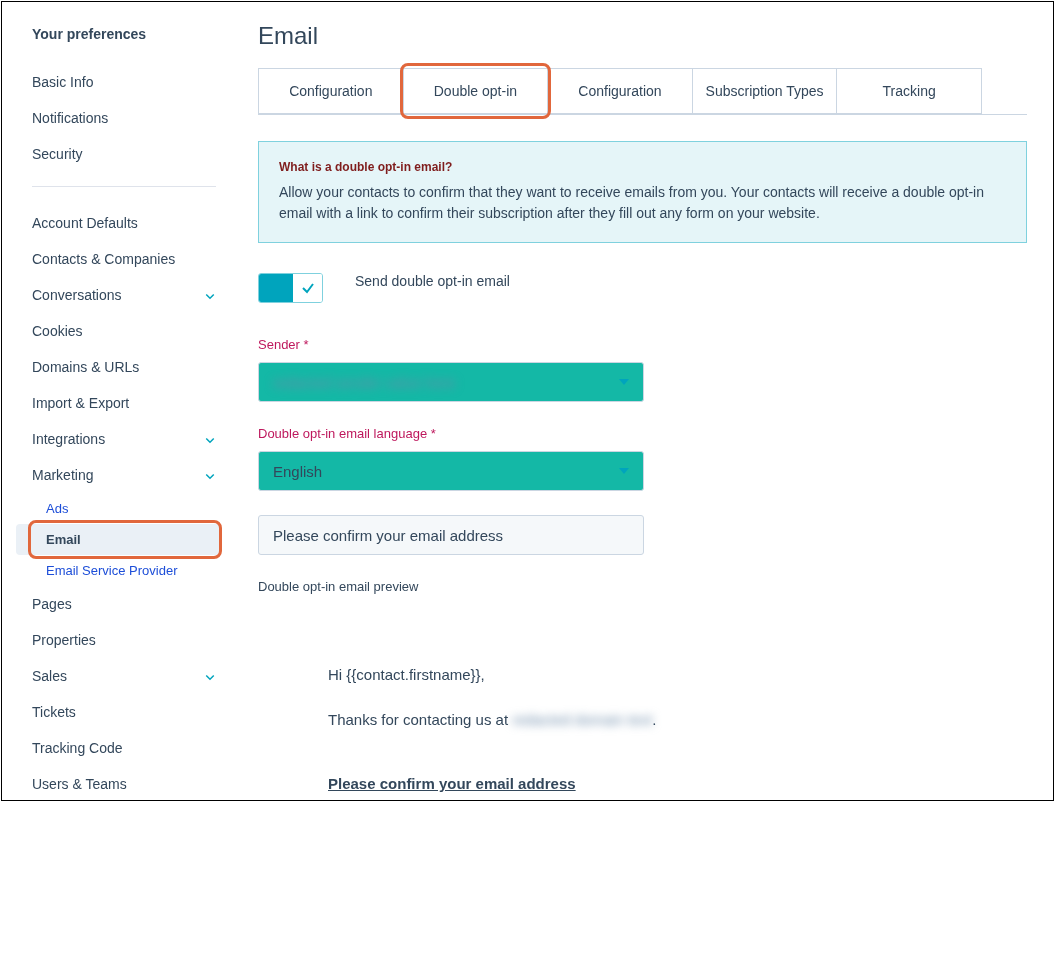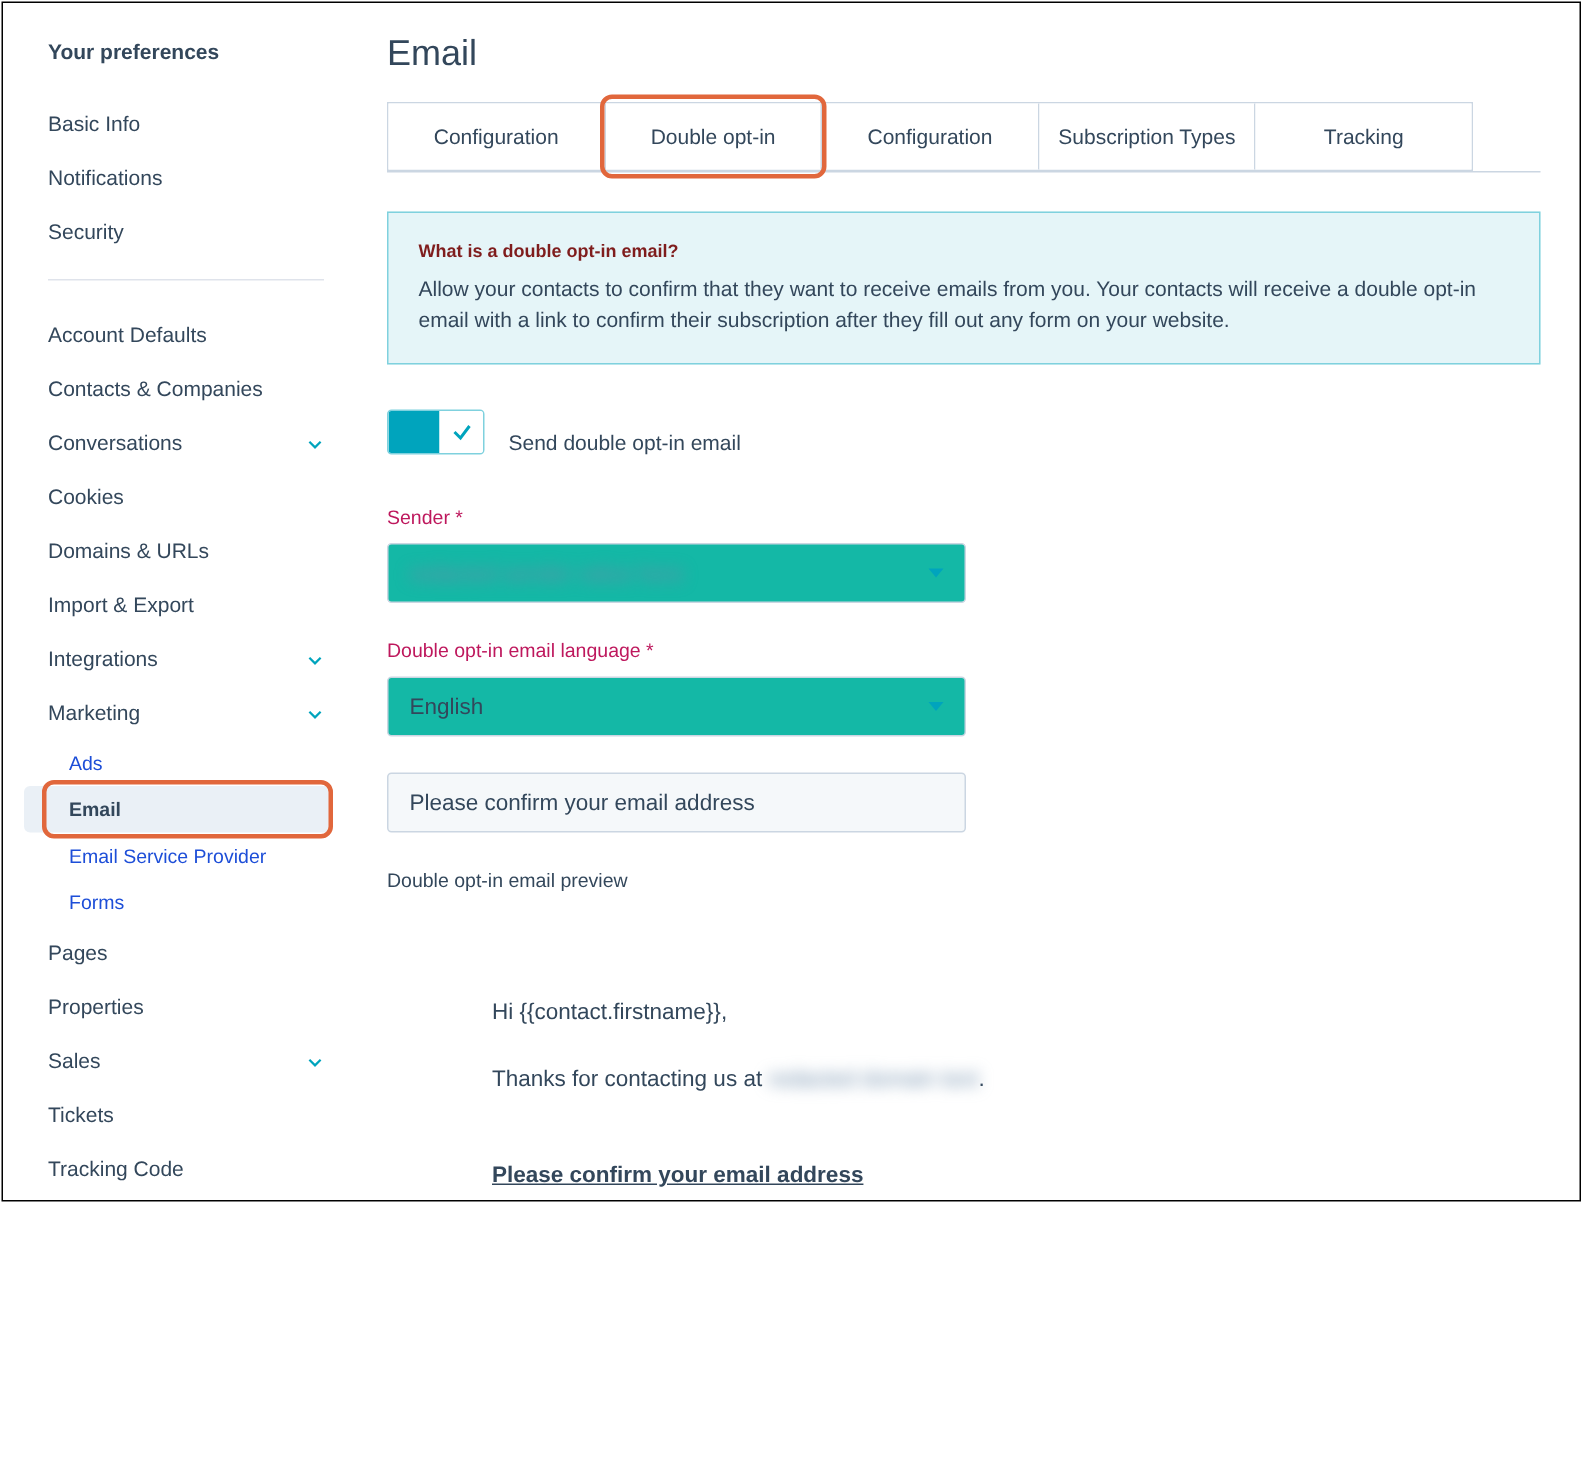--- a/index.html
+++ b/index.html
@@ -136,22 +136,22 @@
     color: #7f1d1d;
   }
   .info-callout p {
     font-size: 14px;
     line-height: 1.5;
     color: #33475b;
   }
 
   .toggle-row {
     display: flex;
-    align-items: flex-end;
-    gap: 16px;
+    align-items: flex-start;
+    gap: 32px;
     margin-bottom: 34px;
   }
   .toggle {
     display: flex;
     border: 1px solid #7fd1de;
     border-radius: 3px;
     overflow: hidden;
     width: 65px;
     height: 30px;
   }
@@ -313,23 +313,20 @@
         <div class="sidebar-item">
             <span>Ads</span>
           </div>
         <div class="highlight-box sidebar-highlight">
           <div class="sidebar-item active">
               <span>Email</span>
             </div>
         </div>
         <div class="sidebar-item">
             <span>Email Service Provider</span>
-          </div>
-        <div class="sidebar-item">
-            <span>Forms</span>
           </div>
       </div>
 
       <div class="sidebar-item">
           <span>Pages</span>
         </div>
       <div class="sidebar-item">
           <span>Properties</span>
         </div>
       <div class="sidebar-item">

